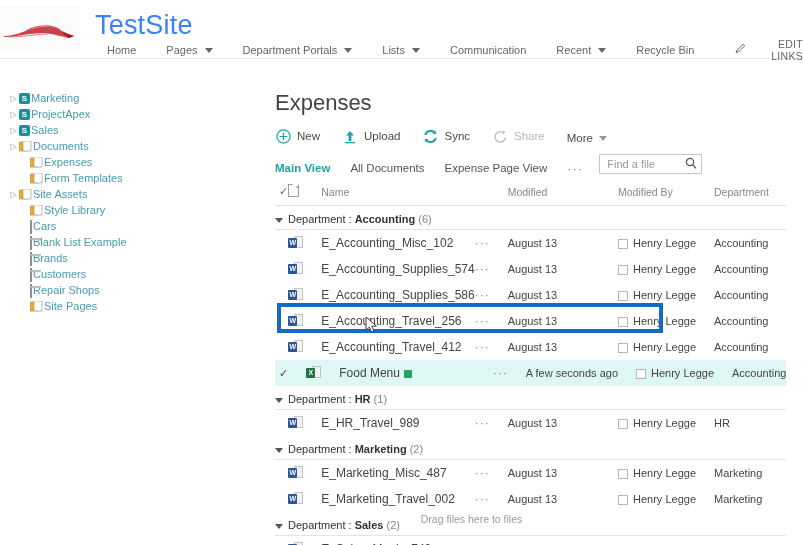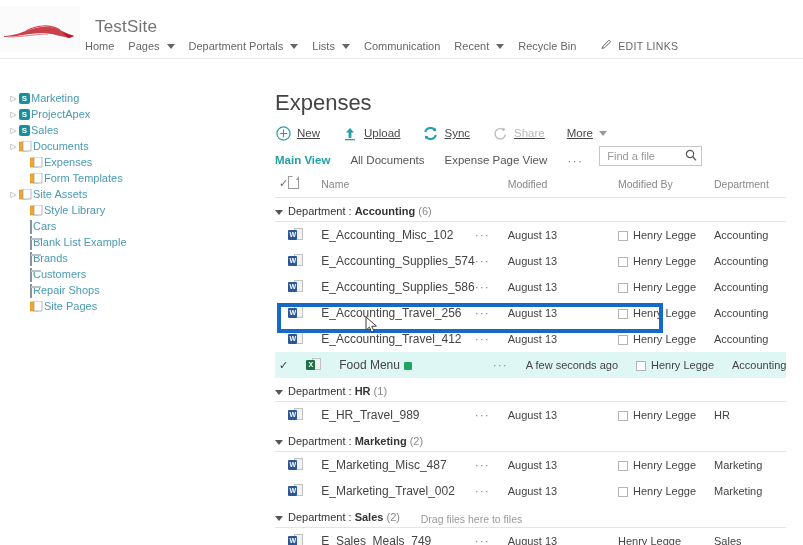--- a/index.html
+++ b/index.html
@@ -29,33 +29,32 @@
   #site-logo {
     position: absolute;
     left: 0; top: 6px;
     width: 80px; height: 46px;
     background: #fdfdfd;
     overflow: hidden;
   }
   #site-title {
     position: absolute;
     left: 95px; top: 10px;
-    font-size: 17px;
+    font-size: 27px;
     font-weight: 400;
-    color: #737373;
+    color: #3b82f6;
     letter-spacing: 0.2px;
     font-family: "Liberation Sans", sans-serif;
-    margin-top: 7px;
   }
   #top-nav {
     position: absolute;
-    left: 78px; top: 38px;
+    left: 100px; top: 38px;
     display: flex;
     align-items: center;
-    gap: 0px;
+    gap: 16px;
     text-align: right;
   }
   .nav-item {
     display: flex;
     align-items: center;
     padding: 0 7px;
     height: 16px;
     font-size: 11px;
     color: #666666;
     white-space: nowrap;
@@ -174,23 +173,23 @@
     font-size: 22px;
     font-weight: 400;
     color: #444444;
     line-height: 26px;
     margin: 0 0 6px 0;
   }
 
   
   #command-bar {
     display: flex;
-    align-items: center;
+    align-items: flex-end;
     height: 22px;
-    text-decoration: underline;
+    margin-bottom: 8px;
   }
   .cmd {
     display: flex;
     align-items: center;
     margin-right: 22px;
     font-size: 11.5px;
     color: #4a4a4a;
     cursor: pointer;
     white-space: nowrap;
   }

